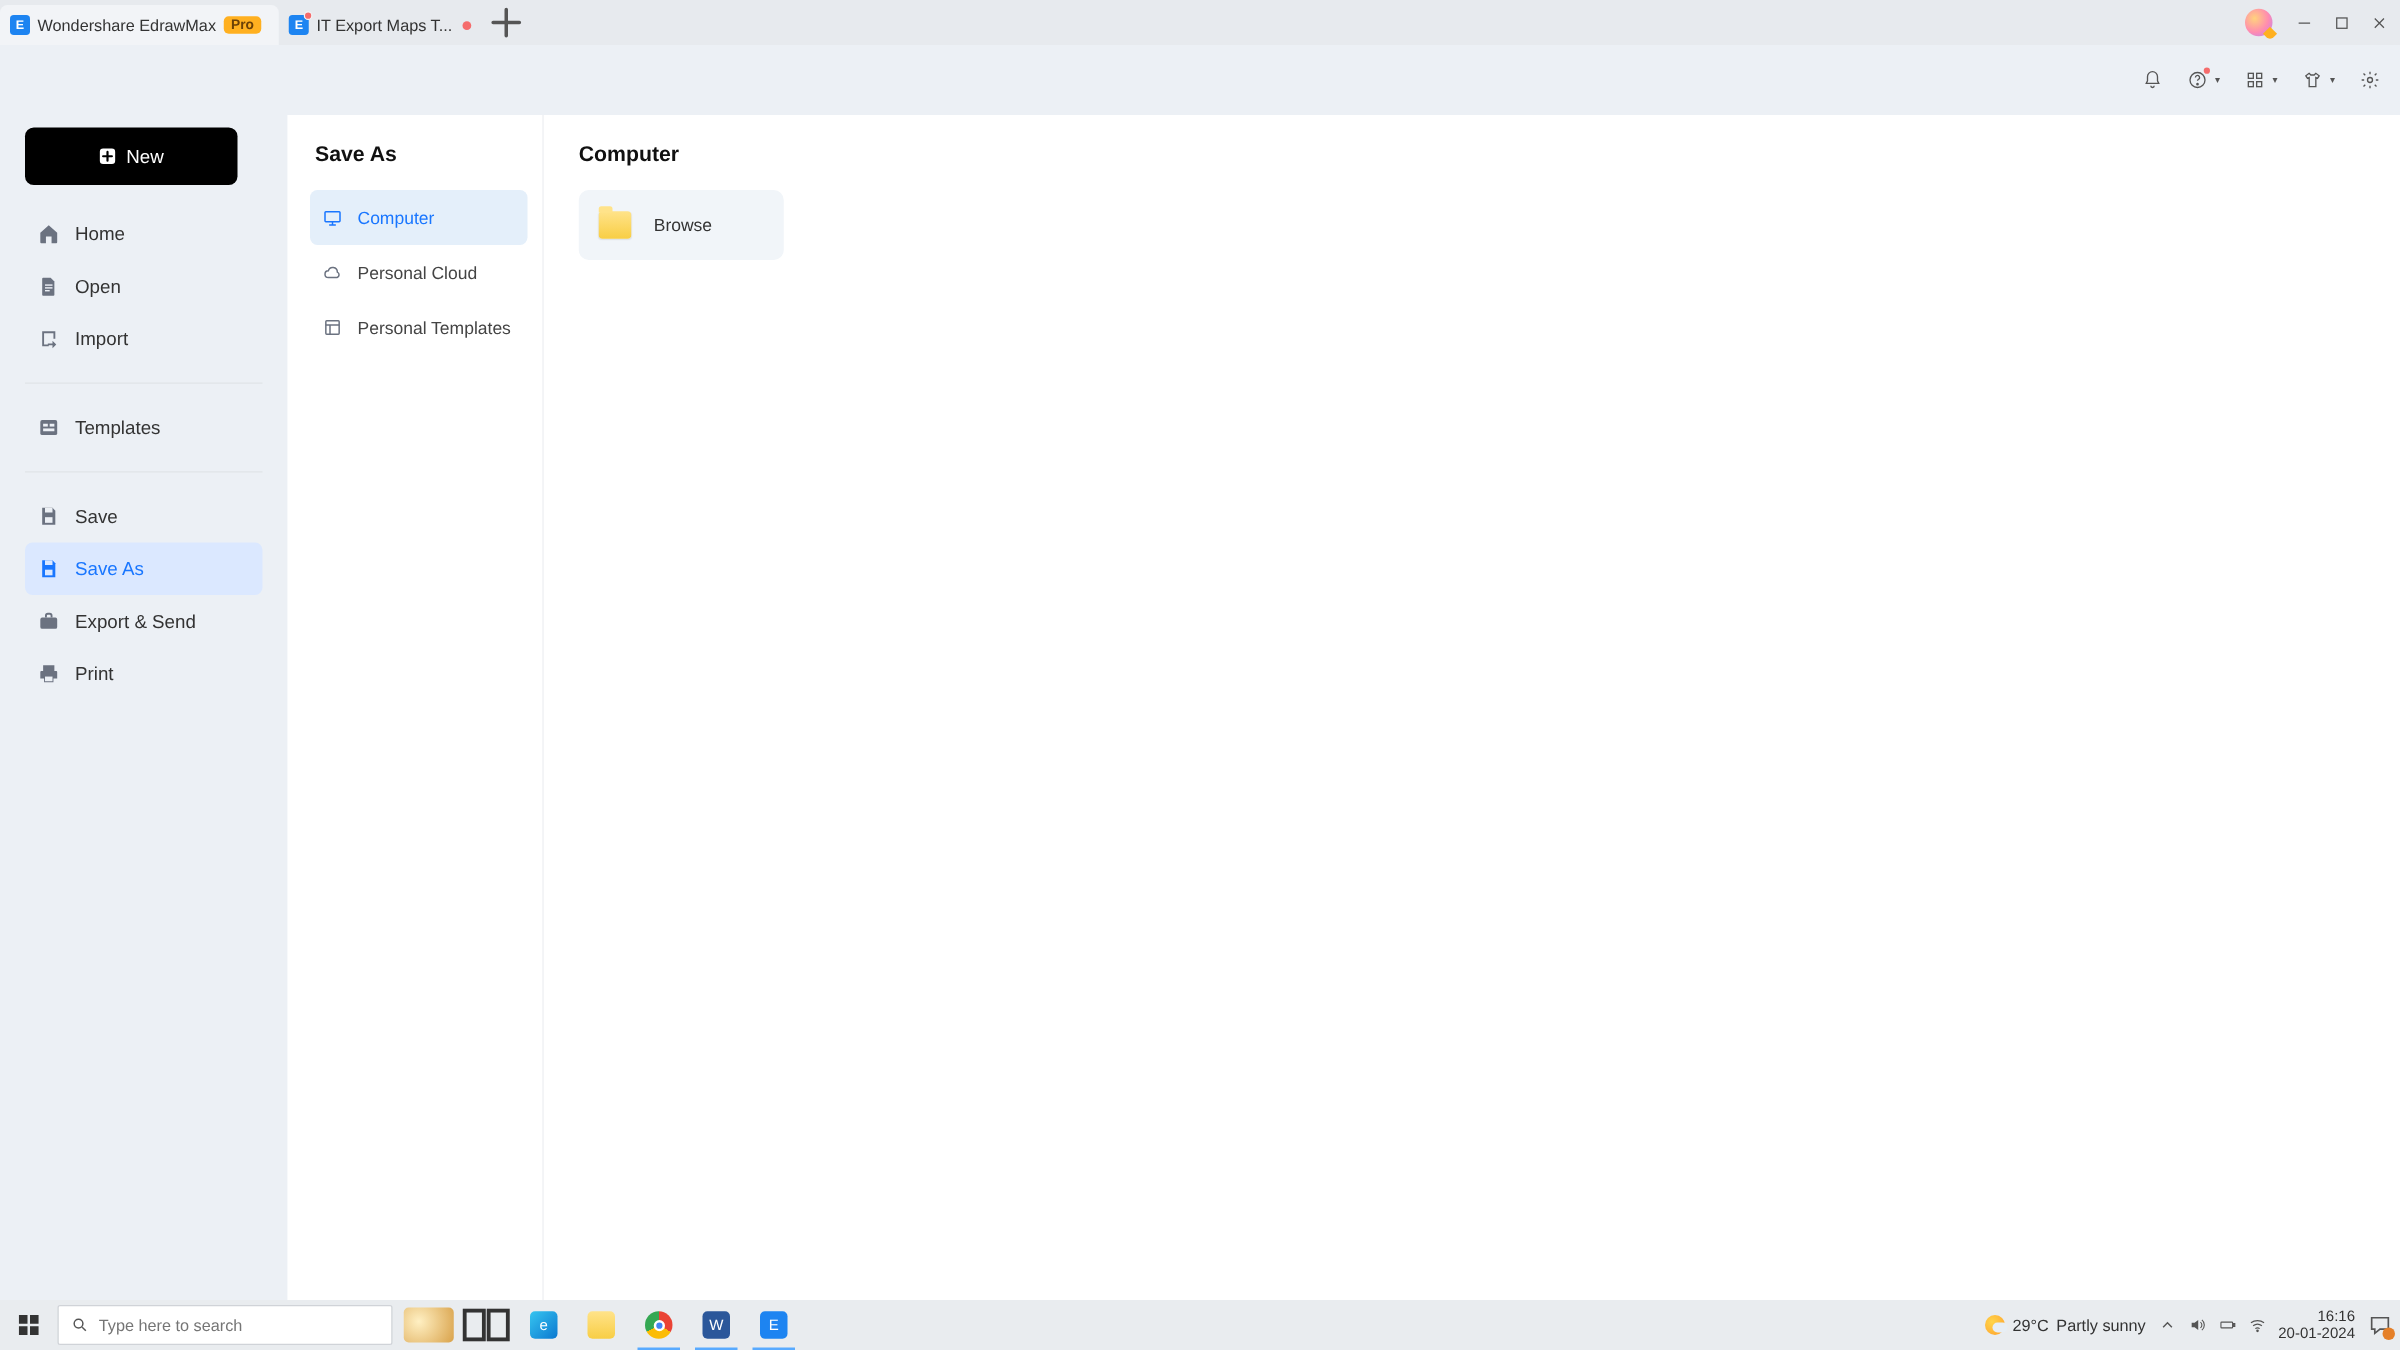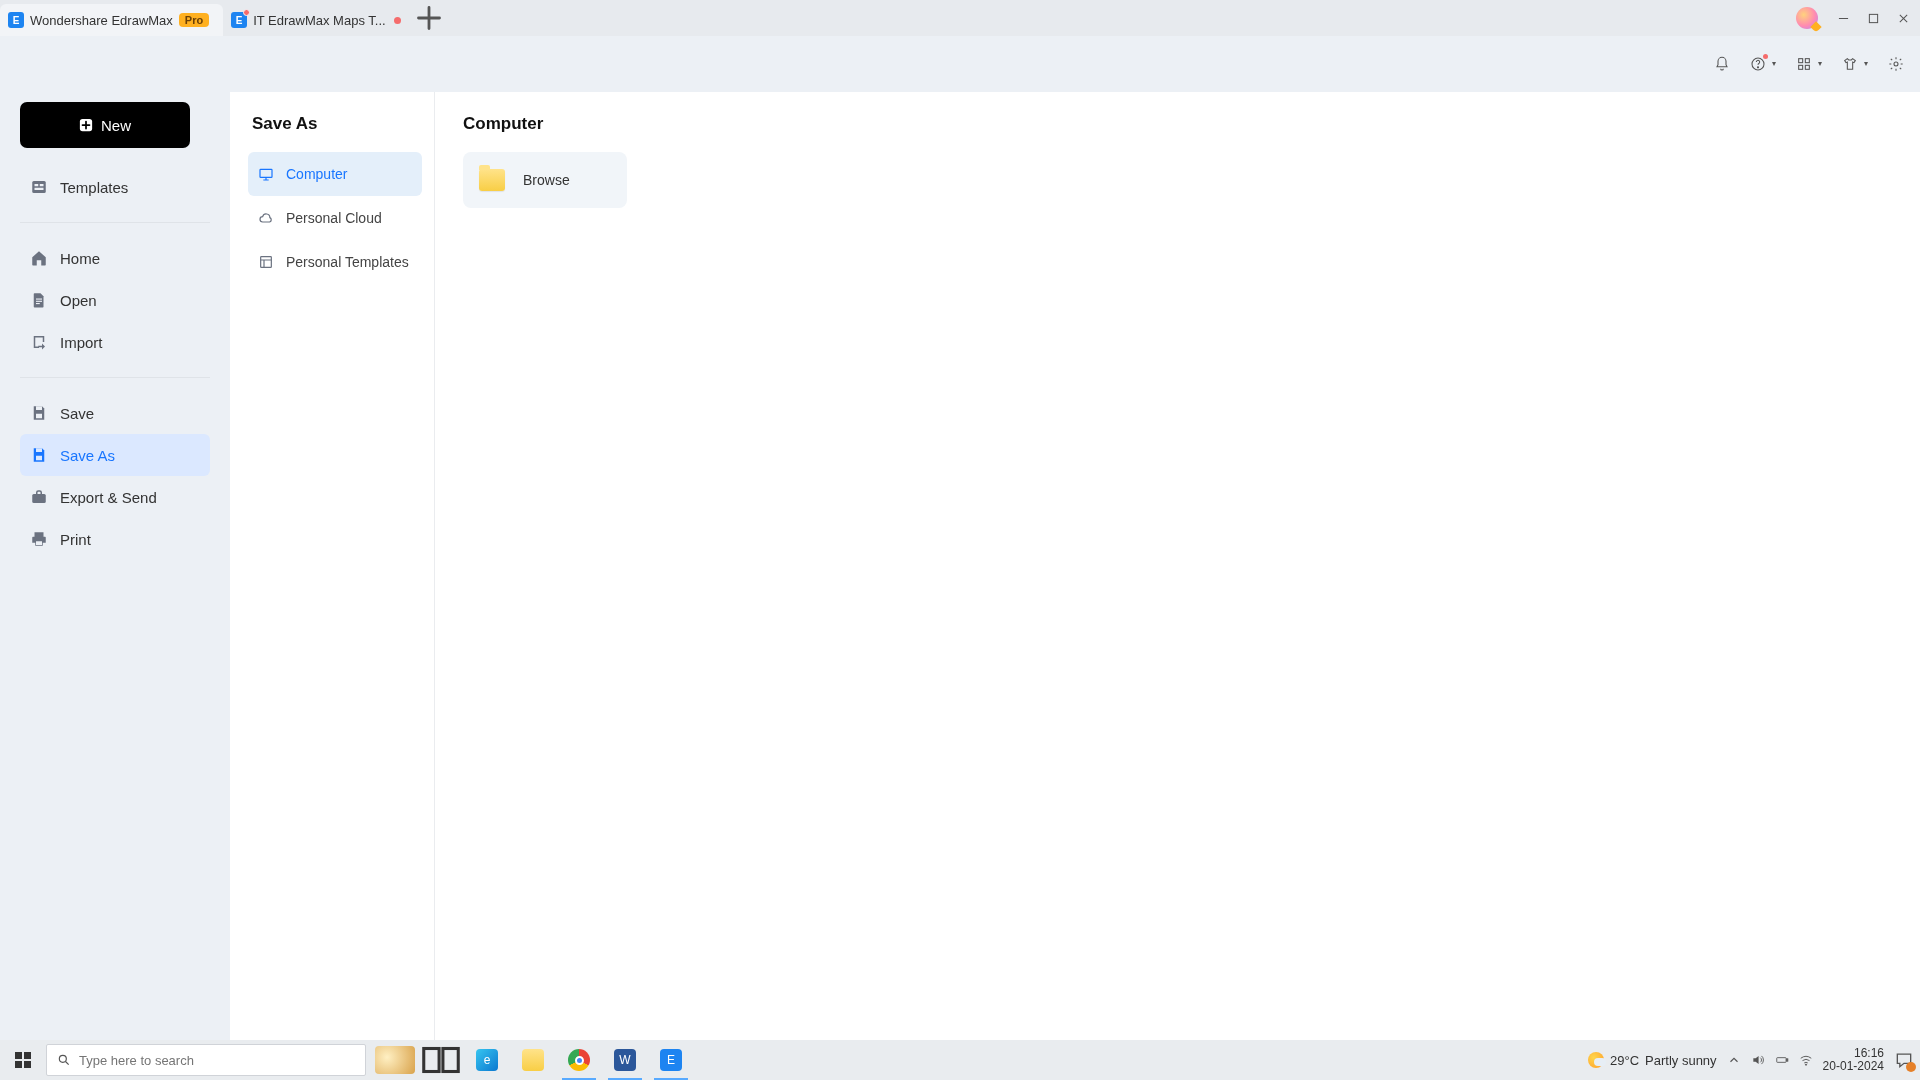--- a/index.html
+++ b/index.html
@@ -55,21 +55,21 @@
   .content h2 { font-size:17px; font-weight:700; color:#111; margin-bottom:18px; }
   .browse-tile { width:164px; height:56px; background:#f1f5f9; border-radius:8px; display:flex; align-items:center; gap:18px; padding:0 16px; cursor:pointer; font-size:14px; color:#333; }
   .folder-icon { width:26px; height:22px; border-radius:3px; background:linear-gradient(#ffe38a,#f8ce45); position:relative; box-shadow:0 1px 1px rgba(0,0,0,0.08); }
   .folder-icon::before { content:""; position:absolute; top:-4px; left:0; width:11px; height:5px; background:#ffe38a; border-radius:2px 2px 0 0; }
   .recent-title { font-size:14px; color:#333; margin-top:40px; }
 
   
   .taskbar { position:absolute; left:0; right:0; bottom:0; height:40px; background:#e9ecef; display:flex; align-items:center; font-size:13px; color:#333; }
   .start-btn { width:46px; height:40px; display:flex; align-items:center; justify-content:center; }
   .start-btn svg { width:16px; height:16px; }
-  .search-box { height:32px; width:320px; background:#fff; border:1px solid #d0d3d8; border-radius:2px; display:flex; align-items:center; gap:8px; padding:0 10px; margin-right:6px; }
+  .search-box { height:32px; width:268px; background:#fff; border:1px solid #d0d3d8; border-radius:2px; display:flex; align-items:center; gap:8px; padding:0 10px; margin-right:6px; }
   .search-box svg { width:14px; height:14px; stroke:#555; }
   .search-box input { border:none; outline:none; font-size:13px; flex:1; background:transparent; }
   .task-icon { width:46px; height:40px; display:flex; align-items:center; justify-content:center; position:relative; }
   .task-icon.underline::after { content:""; position:absolute; left:6px; right:6px; bottom:0; height:2px; background:#58aaff; }
   .task-icon .sq { width:22px; height:22px; border-radius:4px; display:flex; align-items:center; justify-content:center; font-size:12px; color:#fff; }
   .flex1 { flex:1; }
   .tray { display:flex; align-items:center; gap:10px; padding:0 6px; }
   .tray .weather { display:flex; align-items:center; gap:6px; font-size:13px; }
   .tray .weather .sun { width:16px; height:16px; border-radius:50%; background:radial-gradient(circle at 35% 35%, #ffd54a, #ff9e2c); position:relative; }
   .tray .weather .sun::after { content:""; position:absolute; left:6px; top:6px; width:12px; height:8px; background:#e7eef5; border-radius:6px; }
@@ -85,21 +85,21 @@
 <body>
 
 <div class="tabstrip">
   <div class="app-tab active">
     <span class="tab-icon">E</span>
     <span>Wondershare EdrawMax</span>
     <span class="pro-badge">Pro</span>
   </div>
   <div class="app-tab doc-tab">
     <span class="tab-icon">E<span class="doc-icon-overlay"></span></span>
-    <span>IT EdrawMax Maps T...</span>
+    <span>IT Export Maps T...</span>
     <span class="doc-dot"></span>
   </div>
   <div class="tab-add">
     <svg viewBox="0 0 16 16">
         <path d="M8 2v12M2 8h12" stroke="#555" stroke-width="1.6" stroke-linecap="round"></path>
       </svg>
   </div>
   <div class="spacer"></div>
   <div class="win-controls">
     <div class="avatar"></div>
@@ -167,57 +167,57 @@
           <rect x="1" y="1" width="14" height="14" rx="3" fill="#fff"></rect>
           <path d="M8 4v8M4 8h8" stroke="#000" stroke-width="2" stroke-linecap="round"></path>
         </svg>
       <span>New</span>
     </button>
 
     <div class="nav-group">
       <div class="nav-item">
         <span class="nicon">
             <svg viewBox="0 0 24 24" fill="currentColor">
+              <path d="M3 11l9-8 9 8v10a1 1 0 01-1 1h-5v-7h-6v7H4a1 1 0 01-1-1V11z"></path>
+            </svg>
+          </span>
+        <span>Home</span>
+      </div>
+      <div class="nav-item">
+        <span class="nicon">
+            <svg viewBox="0 0 24 24" fill="currentColor">
+              <path d="M6 3h8l4 4v14a1 1 0 01-1 1H6a1 1 0 01-1-1V4a1 1 0 011-1z"></path>
+              <rect x="8" y="10" width="8" height="1.5" fill="#ecf0f5"></rect>
+              <rect x="8" y="13" width="8" height="1.5" fill="#ecf0f5"></rect>
+              <rect x="8" y="16" width="5" height="1.5" fill="#ecf0f5"></rect>
+            </svg>
+          </span>
+        <span>Open</span>
+      </div>
+      <div class="nav-item">
+        <span class="nicon">
+            <svg viewBox="0 0 24 24" fill="currentColor">
+              <path d="M5 4h14v8h-2V6H7v12h5v2H5V4zm11 10l4 4-4 4v-3h-5v-2h5v-3z"></path>
+            </svg>
+          </span>
+        <span>Import</span>
+      </div>
+    </div>
+
+    <div class="nav-group">
+      <div class="nav-item">
+        <span class="nicon">
+            <svg viewBox="0 0 24 24" fill="currentColor">
               <rect x="3" y="4" width="18" height="16" rx="2"></rect>
               <rect x="6" y="8" width="5" height="3" fill="#ecf0f5"></rect>
               <rect x="13" y="8" width="5" height="3" fill="#ecf0f5"></rect>
               <rect x="6" y="13" width="12" height="3" fill="#ecf0f5"></rect>
             </svg>
           </span>
         <span>Templates</span>
-      </div>
-    </div>
-
-    <div class="nav-group">
-      <div class="nav-item">
-        <span class="nicon">
-            <svg viewBox="0 0 24 24" fill="currentColor">
-              <path d="M3 11l9-8 9 8v10a1 1 0 01-1 1h-5v-7h-6v7H4a1 1 0 01-1-1V11z"></path>
-            </svg>
-          </span>
-        <span>Home</span>
-      </div>
-      <div class="nav-item">
-        <span class="nicon">
-            <svg viewBox="0 0 24 24" fill="currentColor">
-              <path d="M6 3h8l4 4v14a1 1 0 01-1 1H6a1 1 0 01-1-1V4a1 1 0 011-1z"></path>
-              <rect x="8" y="10" width="8" height="1.5" fill="#ecf0f5"></rect>
-              <rect x="8" y="13" width="8" height="1.5" fill="#ecf0f5"></rect>
-              <rect x="8" y="16" width="5" height="1.5" fill="#ecf0f5"></rect>
-            </svg>
-          </span>
-        <span>Open</span>
-      </div>
-      <div class="nav-item">
-        <span class="nicon">
-            <svg viewBox="0 0 24 24" fill="currentColor">
-              <path d="M5 4h14v8h-2V6H7v12h5v2H5V4zm11 10l4 4-4 4v-3h-5v-2h5v-3z"></path>
-            </svg>
-          </span>
-        <span>Import</span>
       </div>
     </div>
 
     <div class="nav-group noborder">
       <div class="nav-item">
         <span class="nicon">
             <svg viewBox="0 0 24 24" fill="currentColor">
               <path d="M5 3h11l3 3v15H5V3z"></path>
               <rect x="8" y="3" width="8" height="5" fill="#ecf0f5"></rect>
               <rect x="8" y="13" width="8" height="6" fill="#ecf0f5"></rect>

